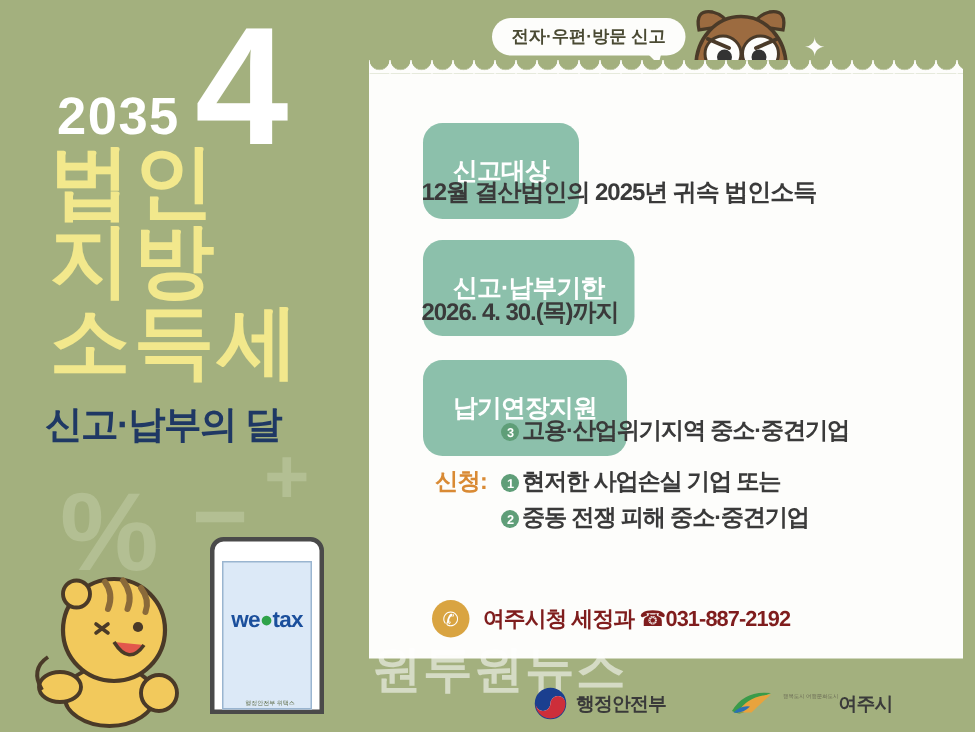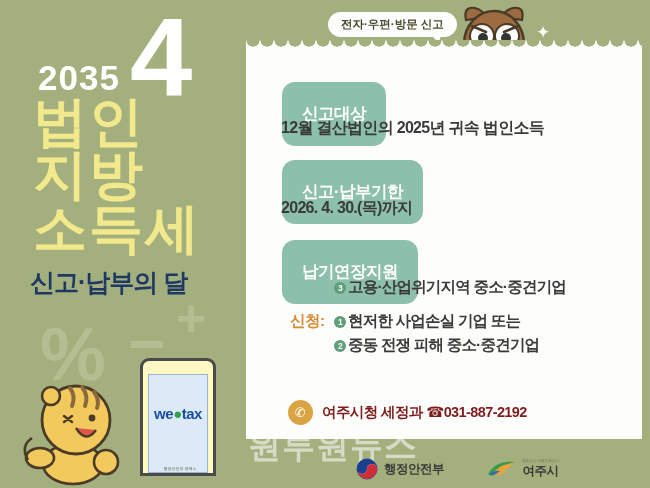--- a/index.html
+++ b/index.html
@@ -20,21 +20,21 @@
   .year{position:absolute;left:38px;top:58px;font-size:35px;font-weight:700;color:#ffffff;letter-spacing:1px;}
   .bignum{position:absolute;left:130px;top:2px;font-size:112px;font-weight:700;color:#ffffff;line-height:1;}
   .ko-title{position:absolute;left:33px;top:95px;width:190px;color:#f2e88c;font-weight:800;font-size:54px;line-height:0.99;letter-spacing:2px;}
   .ko-title div{display:block;}
   .subtitle{position:absolute;left:30px;top:266px;font-size:25px;font-weight:800;color:#1f3864;letter-spacing:-1px;}
 
   
   .chipmunk{position:absolute;left:18px;top:372px;width:128px;height:116px;}
 
   
-  .phone{position:absolute;left:140px;top:358px;width:76px;height:118px;background:#fef9c3;
+  .phone{position:absolute;left:140px;top:358px;width:76px;height:118px;background:#ffffff;
          border:3px solid #4a4a4a;border-radius:9px 9px 0 0;box-sizing:border-box;}
   .phone-screen{position:absolute;left:5px;top:13px;right:5px;bottom:0;background:#dce9f7;border:1px solid #9ab5d0;}
   .wetax{position:absolute;left:0;right:0;top:44px;text-align:center;font-size:15px;font-weight:800;color:#1b4f9c;letter-spacing:-.5px;}
   .wetax .dot{color:#2fa34a;}
   .phone-cap{position:absolute;left:132px;top:466px;width:96px;text-align:center;font-size:4px;color:#5d6a45;line-height:1.5;}
 
   
   .card{position:absolute;left:246px;top:47px;width:396px;height:392px;background:#fdfdfb;}
   .scallop{position:absolute;left:246px;top:40px;width:396px;height:9px;
            background:radial-gradient(circle at 7px 0px, #a3b07e 6.4px, #fdfdfb 6.8px);
@@ -72,21 +72,21 @@
   .contact-txt{font-size:14.5px;font-weight:700;color:#7f1d1d;letter-spacing:-.6px;}
 
   
   .watermark{position:absolute;left:248px;top:424px;font-size:33px;font-weight:800;
              color:rgba(255,255,255,0.55);letter-spacing:1px;}
 
   
   .logos{position:absolute;left:356px;top:458px;display:flex;align-items:center;gap:42px;}
   .logo{display:flex;align-items:center;gap:6px;}
   .logo-name{font-size:12.5px;font-weight:800;color:#3a3a3a;letter-spacing:-.5px;}
-  .yeoju-wrap{display:flex;flex-direction:column;align-items:center;line-height:1;}
+  .yeoju-wrap{display:flex;flex-direction:row;align-items:flex-start;line-height:1;}
   .yeoju-slogan{font-size:3.6px;color:#6a6a55;margin-bottom:1px;}
 </style>
 </head>
 <body>
 
 <div id="poster">
 
   <div class="deco deco-pct">%</div>
   <div class="deco deco-minus">−</div>
   <div class="deco deco-plus">+</div>

